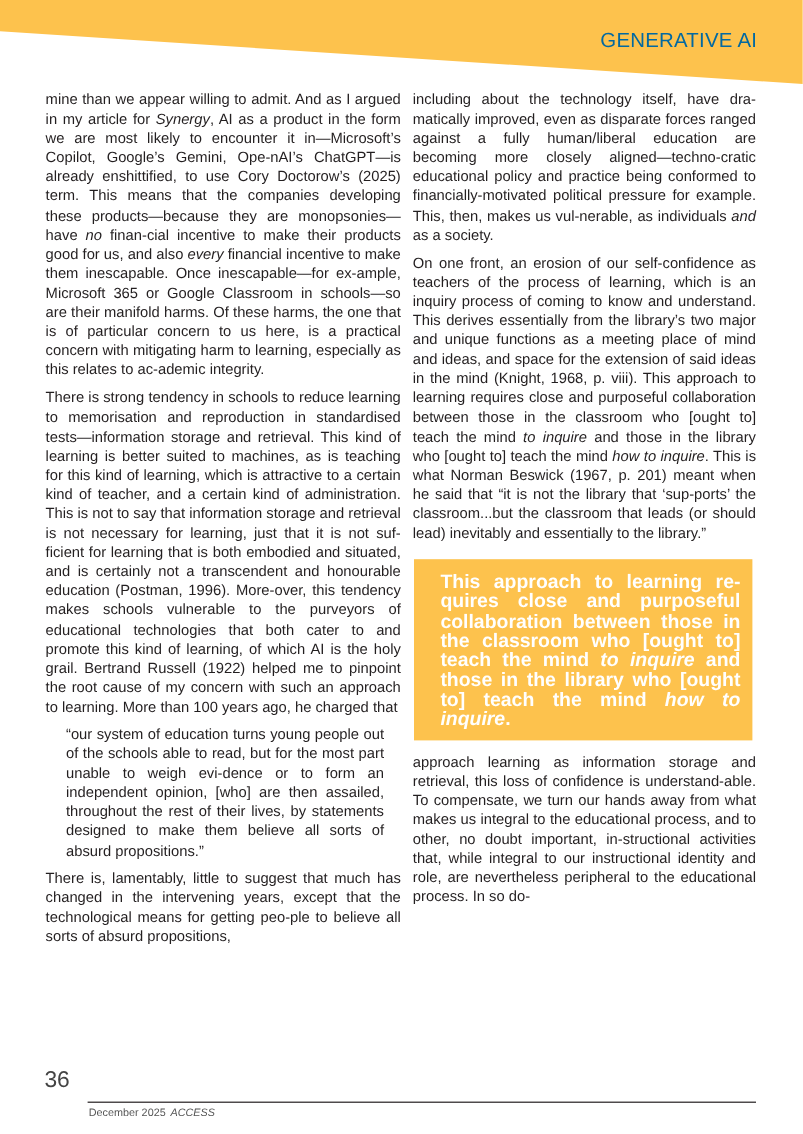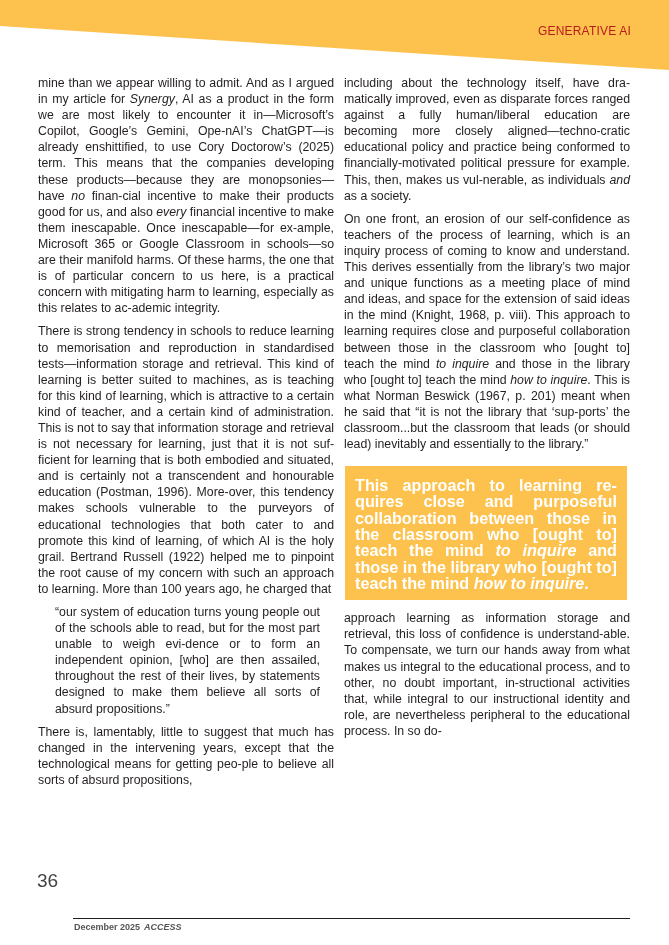--- a/index.html
+++ b/index.html
@@ -1,35 +1,35 @@
 <!DOCTYPE html>
 <html><head>
 <meta charset="utf-8">
 <style>
   html, body { margin: 0; padding: 0; background: #ffffff; }
   body { width: 669px; height: 945px; position: relative; overflow: hidden;
          font-family: "Liberation Sans", sans-serif; color: #231f20; }
   .banner { position: absolute; left: 0; top: 0; width: 669px; height: 72px; }
   .banner svg { display: block; }
-  .section-label { position: absolute; top: 24px; right: 38px; color: #b91c1c;
-                   font-size: 12px; letter-spacing: 0.2px; font-family: "Liberation Sans", sans-serif; text-align: center; }
+  .section-label { position: absolute; top: 24px; right: 38px; color: #0369a1;
+                   font-size: 17px; letter-spacing: 0.2px; font-family: "Liberation Sans", sans-serif; text-align: center; }
   .col { position: absolute; top: 72px; width: 296px; font-size: 12.3px; line-height: 16.1px;
          text-align: justify; hyphens: manual; }
   .col-left { left: 38px; }
   .col-right { left: 344px; width: 286px; }
   .col p { margin: 3px 0 7px 0; }
   .col h3 { margin: 0 0 7px 0; font-size: 12.3px; line-height: 16.1px; font-weight: bold; }
   .blockquote { margin: 0 0 7px 0 !important; padding-left: 17px; padding-right: 14px; }
   .pullquote { background: #fdc24d; color: #ffffff; font-weight: bold;
-               font-size: 16.2px; line-height: 16.3px; padding: 11px 10px 9px 10px;
+               font-size: 16.2px; line-height: 16.3px; padding: 11px 10px 9px 22px;
                margin: 14px 3px 10px 1px; text-align: justify; }
   .pullquote em { font-style: italic; }
-  .footer-num { position: absolute; left: 37px; top: 870px; font-size: 19px; color: #444; }
+  .footer-num { position: absolute; left: 37px; top: 890px; font-size: 19px; color: #444; }
   .footer-line { position: absolute; left: 73px; top: 918px; width: 557px; height: 1px; background: #231f20; }
-  .footer-text { position: absolute; left: 74px; top: 922px; font-size: 9px; font-weight: bold; color: #555; }
+  .footer-text { position: absolute; left: 74px; top: 922px; font-size: 9px; font-weight: normal; color: #555; }
   .footer-text .mag { font-style: italic; margin-left: 4px; }
 </style>
 </head>
 <body>
 
 <div class="banner">
   <svg width="669" height="72" viewBox="0 0 669 72">
     <polygon points="0,0 669,0 669,70 0,26" fill="#fdc24d"></polygon>
   </svg>
 </div>

